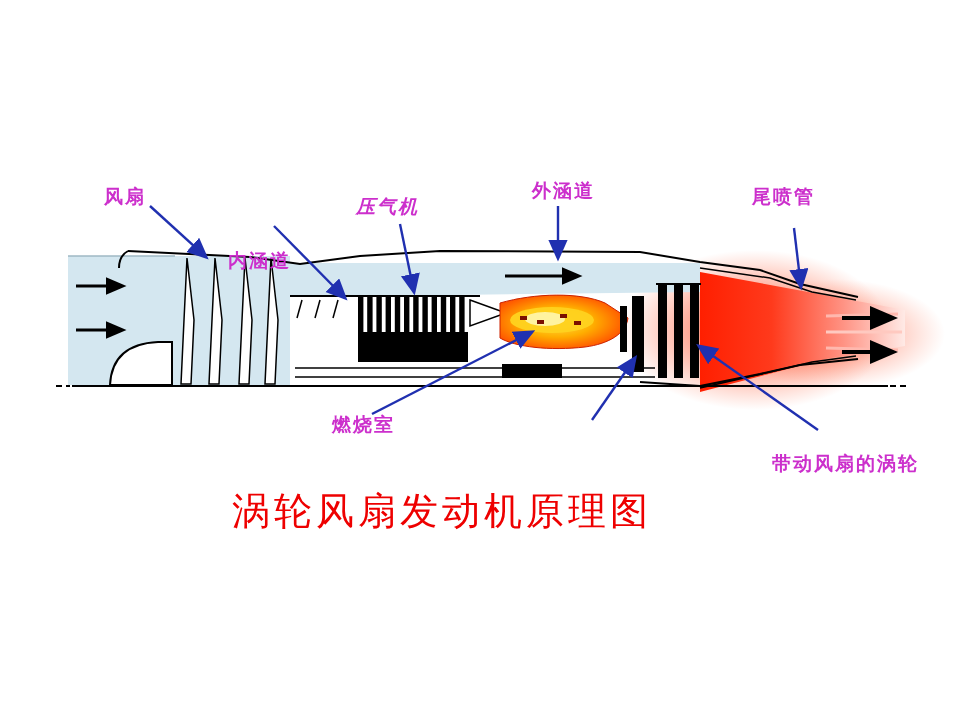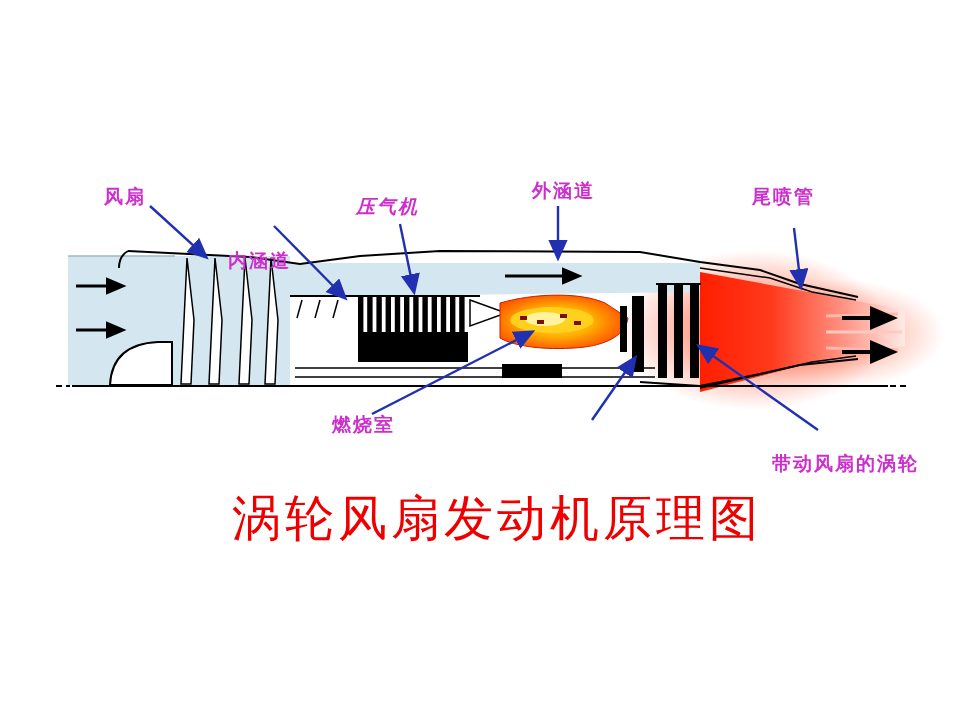--- a/index.html
+++ b/index.html
@@ -17,21 +17,21 @@
     font-size:19px;
     font-weight:bold;
     letter-spacing:2px;
     white-space:nowrap;
     font-family:"Liberation Serif","DejaVu Serif",serif;
   }
   .slide-title{
     position:absolute;
     left:232px;top:486px;
     color:#ee0000;
-    font-size:49px;
+    font-size:38px;
     letter-spacing:4px;
     font-weight:400;
     white-space:nowrap;
     font-family:"Liberation Serif","DejaVu Serif",serif;
   }
 </style>
 </head>
 <body>
 
 <div class="slide">

